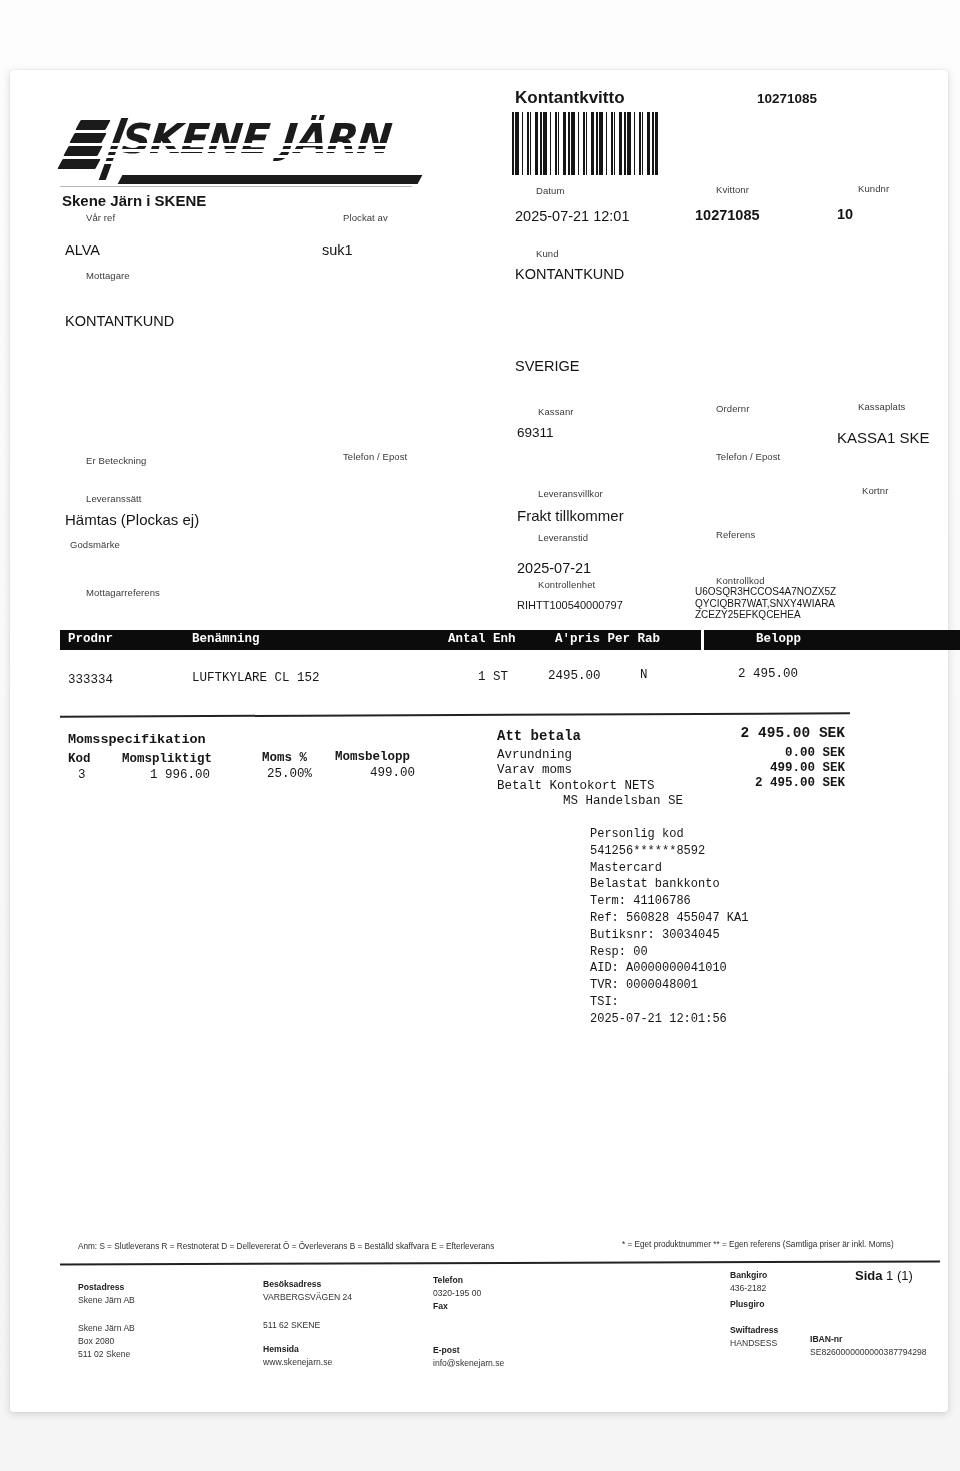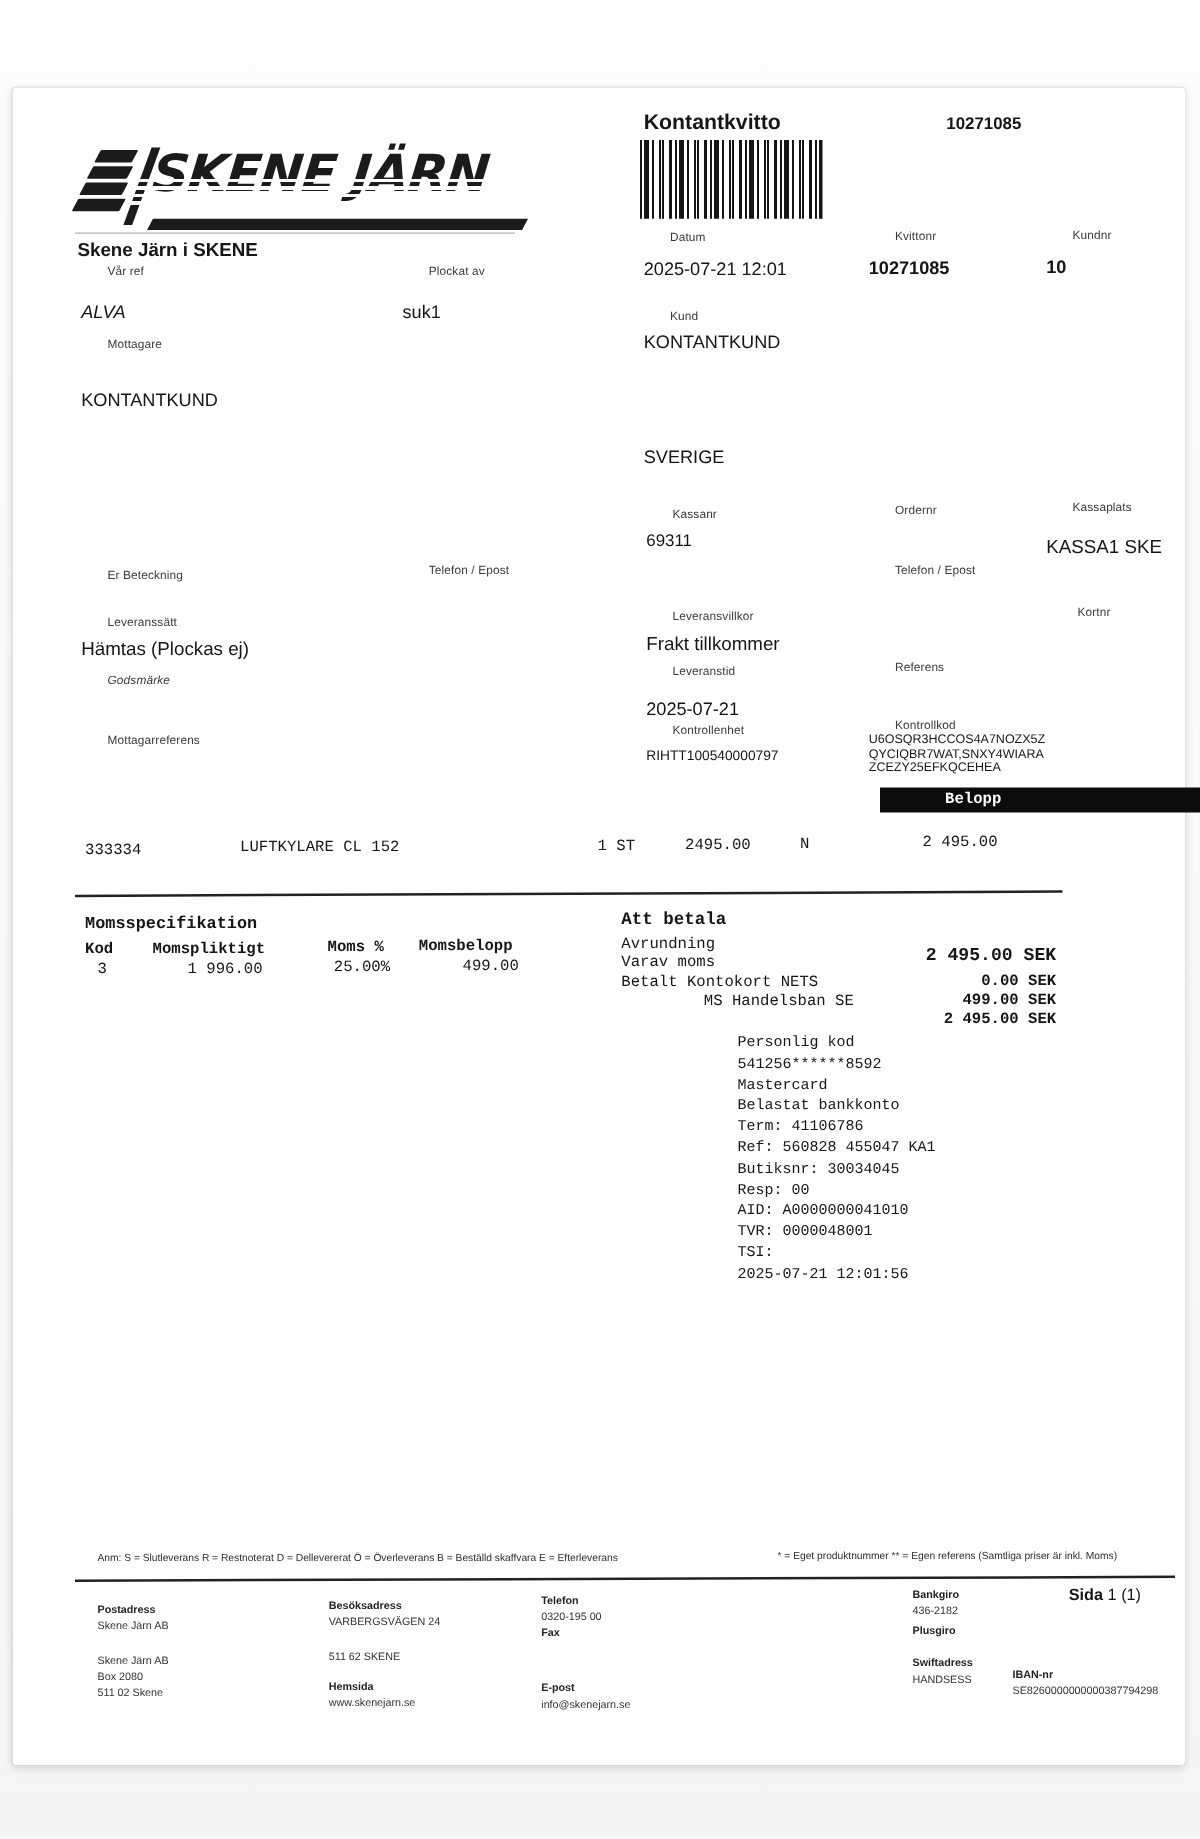--- a/index.html
+++ b/index.html
@@ -56,21 +56,21 @@
       #151515 18px 19px, #fff 19px 23px, #151515 23px 26px, #fff 26px 28px);
   }
 
   
   .items-bar { top:560px; height:20px; background:#0c0c0c; color:#fff; }
   .items-bar span { position:absolute; top:2px; font-size:12.5px; font-weight:bold; font-family:"Liberation Mono","DejaVu Sans Mono",monospace; white-space:nowrap; }
   .row-txt { font-size:12.5px; white-space:nowrap; }
   .hline { background:#222; height:2px; }
 
   .pay-lbl { font-size:12.5px; white-space:nowrap; }
-  .pay-val { text-align:left; font-size:12.5px; white-space:nowrap;margin-top:32px; }
+  .pay-val { text-align:left; font-size:12.5px; white-space:nowrap; }
 
   .card-line { font-size:12px; line-height:16.8px; white-space:pre; }
 
   .foot-note { font-size:8.2px; color:#2e2e2e; white-space:nowrap; }
   .f-lbl { font-size:8.6px; font-weight:bold; color:#222; }
   .f-val { font-size:8.6px; color:#333; }
   .f-col div { margin-bottom:3px; }
 </style>
 </head>
 <body>
@@ -91,21 +91,21 @@
   </div>
   <div class="abs logo-rule"></div>
   <div class="abs b" style="left:52px; top:122px; font-size:15px;">Skene Järn i SKENE</div>
 
   <div class="abs b" style="left:505px; top:18px; font-size:17px;">Kontantkvitto</div>
   <div class="abs b" style="left:747px; top:21px; font-size:13.5px;">10271085</div>
   <div class="abs barcode"></div>
 
   <div class="abs lbl" style="left:55px; top:142px;">Vår ref</div>
   <div class="abs lbl" style="left:312px; top:142px;">Plockat av</div>
-  <div class="abs val-lg" style="left:55px; top:172px;font-style:italic;">ALVA</div>
+  <div class="abs val-lg" style="left:55px; top:172px;">ALVA</div>
   <div class="abs val-lg" style="left:312px; top:172px;">suk1</div>
   <div class="abs lbl" style="left:55px; top:200px;">Mottagare</div>
   <div class="abs val-lg" style="left:55px; top:243px;">KONTANTKUND</div>
 
   <div class="abs lbl" style="left:505px; top:115px;">Datum</div>
   <div class="abs lbl" style="left:685px; top:114px;">Kvittonr</div>
   <div class="abs lbl" style="left:827px; top:113px;">Kundnr</div>
   <div class="abs val-lg" style="left:505px; top:138px;">2025-07-21 12:01</div>
   <div class="abs val-lg b" style="left:685px; top:137px;">10271085</div>
   <div class="abs val-lg b" style="left:827px; top:136px;">10</div>
@@ -124,35 +124,41 @@
 
   <div class="abs lbl" style="left:55px; top:385px;">Er Beteckning</div>
   <div class="abs lbl" style="left:312px; top:381px;">Telefon / Epost</div>
 
   <div class="abs lbl" style="left:55px; top:423px;">Leveranssätt</div>
   <div class="abs lbl" style="left:507px; top:418px;">Leveransvillkor</div>
   <div class="abs lbl" style="left:831px; top:415px;">Kortnr</div>
   <div class="abs" style="left:55px; top:441px; font-size:15px;">Hämtas (Plockas ej)</div>
   <div class="abs" style="left:507px; top:437px; font-size:15px;">Frakt tillkommer</div>
 
-  <div class="abs lbl" style="left:55px; top:469px;font-style:italic;">Godsmärke</div>
+  <div class="abs lbl" style="left:39px; top:469px;">Godsmärke</div>
   <div class="abs lbl" style="left:507px; top:462px;">Leveranstid</div>
   <div class="abs lbl" style="left:685px; top:459px;">Referens</div>
   <div class="abs val-lg" style="left:507px; top:490px;">2025-07-21</div>
 
   <div class="abs lbl" style="left:55px; top:517px;">Mottagarreferens</div>
   <div class="abs lbl" style="left:507px; top:509px;">Kontrollenhet</div>
   <div class="abs lbl" style="left:685px; top:505px;">Kontrollkod</div>
   <div class="abs" style="left:507px; top:529px; font-size:11px;">RIHTT100540000797</div>
   <div class="abs" style="left:685px; top:516px; font-size:10px; line-height:11.5px;">
     <div>U6OSQR3HCCOS4A7NOZX5Z</div>
     <div>QYCIQBR7WAT,SNXY4WIARA</div>
     <div>ZCEZY25EFKQCEHEA</div>
   </div>
 
+  <div class="abs items-bar" style="left:50px; width:641px;">
+    <span style="left:8px;">Prodnr</span>
+    <span style="left:132px;">Benämning</span>
+    <span style="left:388px;">Antal Enh</span>
+    <span style="left:495px;">A'pris Per Rab</span>
+  </div>
   <div class="abs items-bar" style="left:694px; width:265px;">
     <span style="left:52px;">Belopp</span>
   </div>
 
   <div class="abs mono row-txt" style="left:58px;  top:603px;">333334</div>
   <div class="abs mono row-txt" style="left:182px; top:601px;">LUFTKYLARE CL 152</div>
   <div class="abs mono row-txt" style="left:468px; top:600px;">1 ST</div>
   <div class="abs mono row-txt" style="left:538px; top:599px;">2495.00</div>
   <div class="abs mono row-txt" style="left:630px; top:598px;">N</div>
   <div class="abs mono row-txt" style="left:728px; top:597px;">2 495.00</div>

